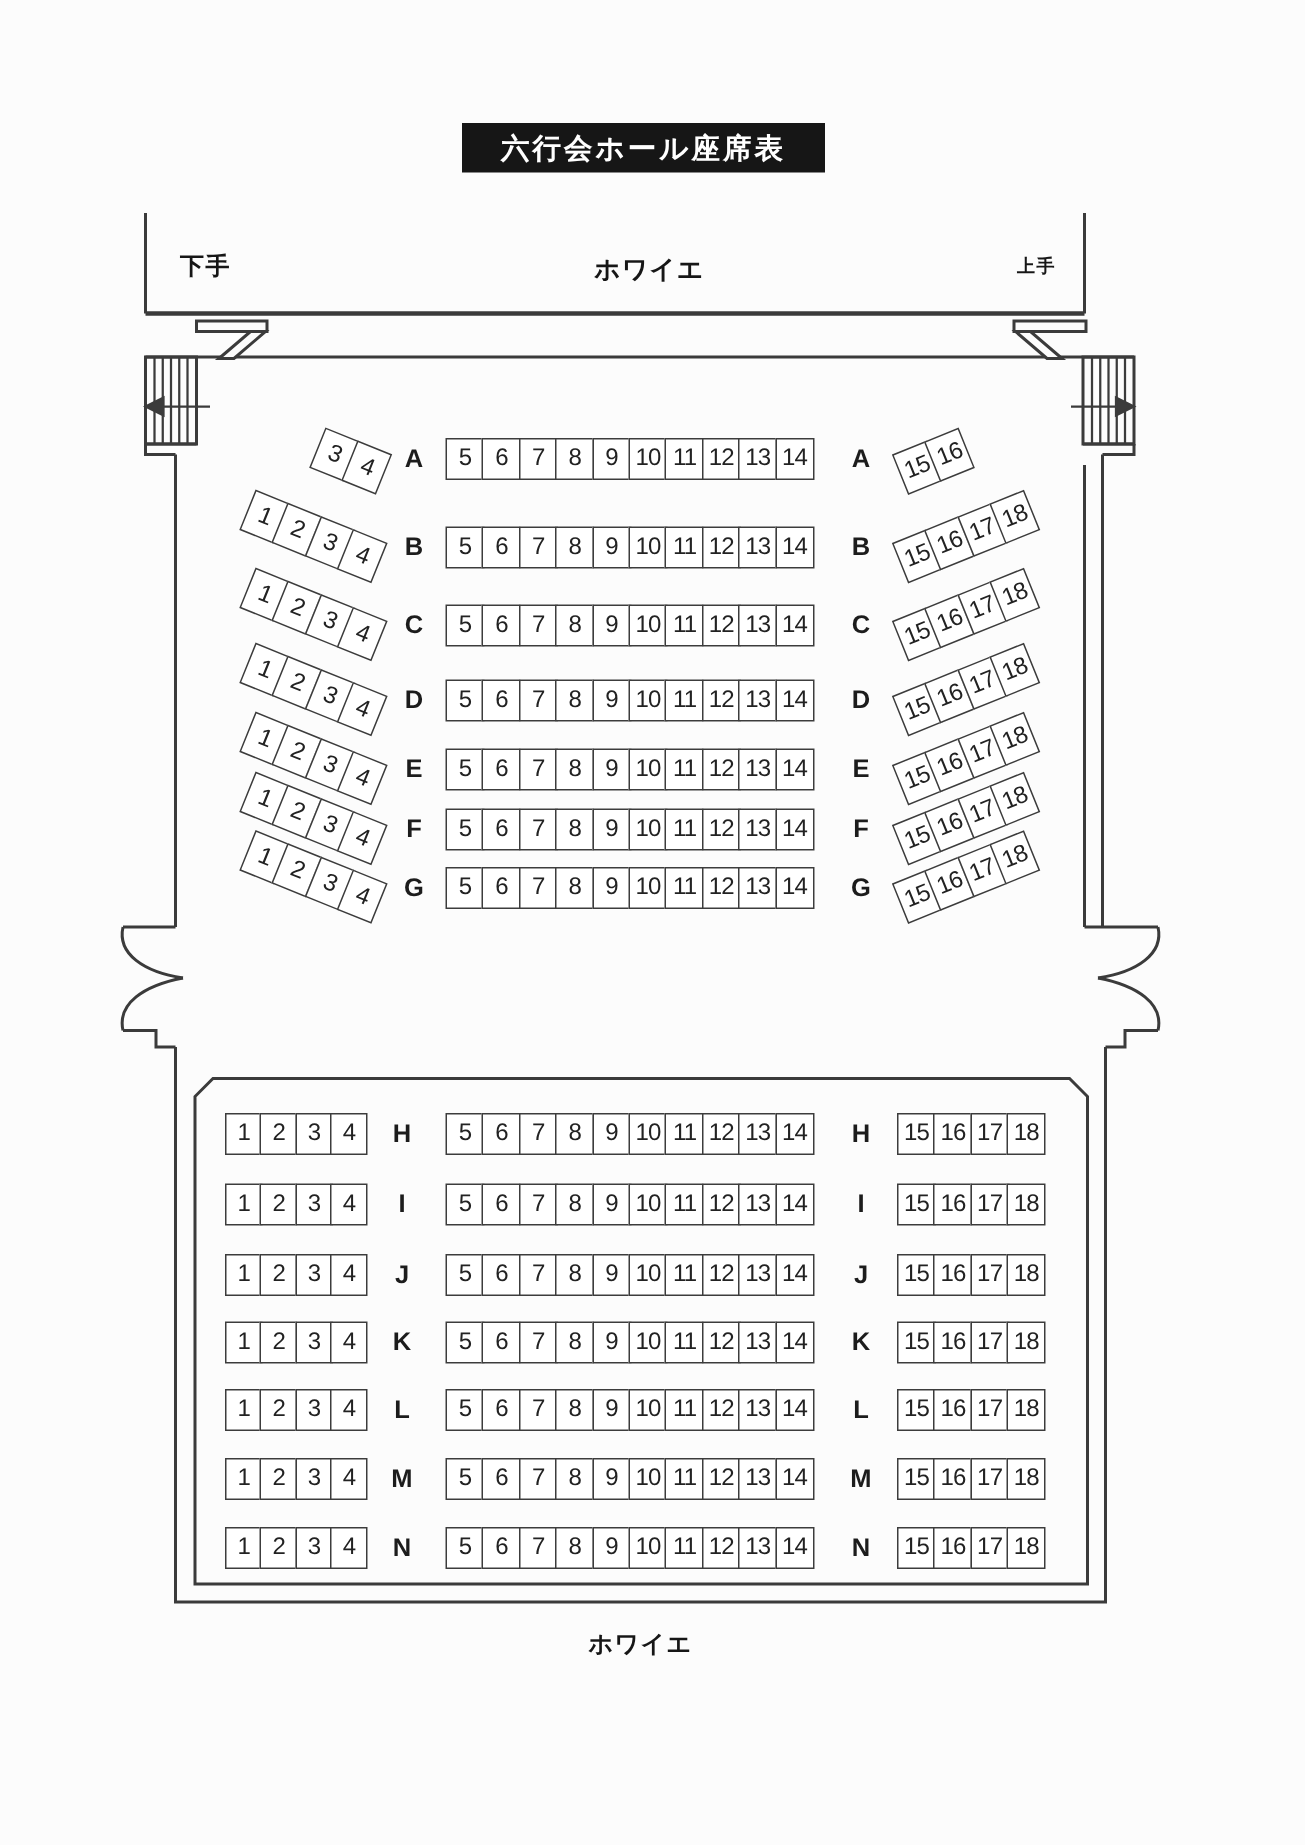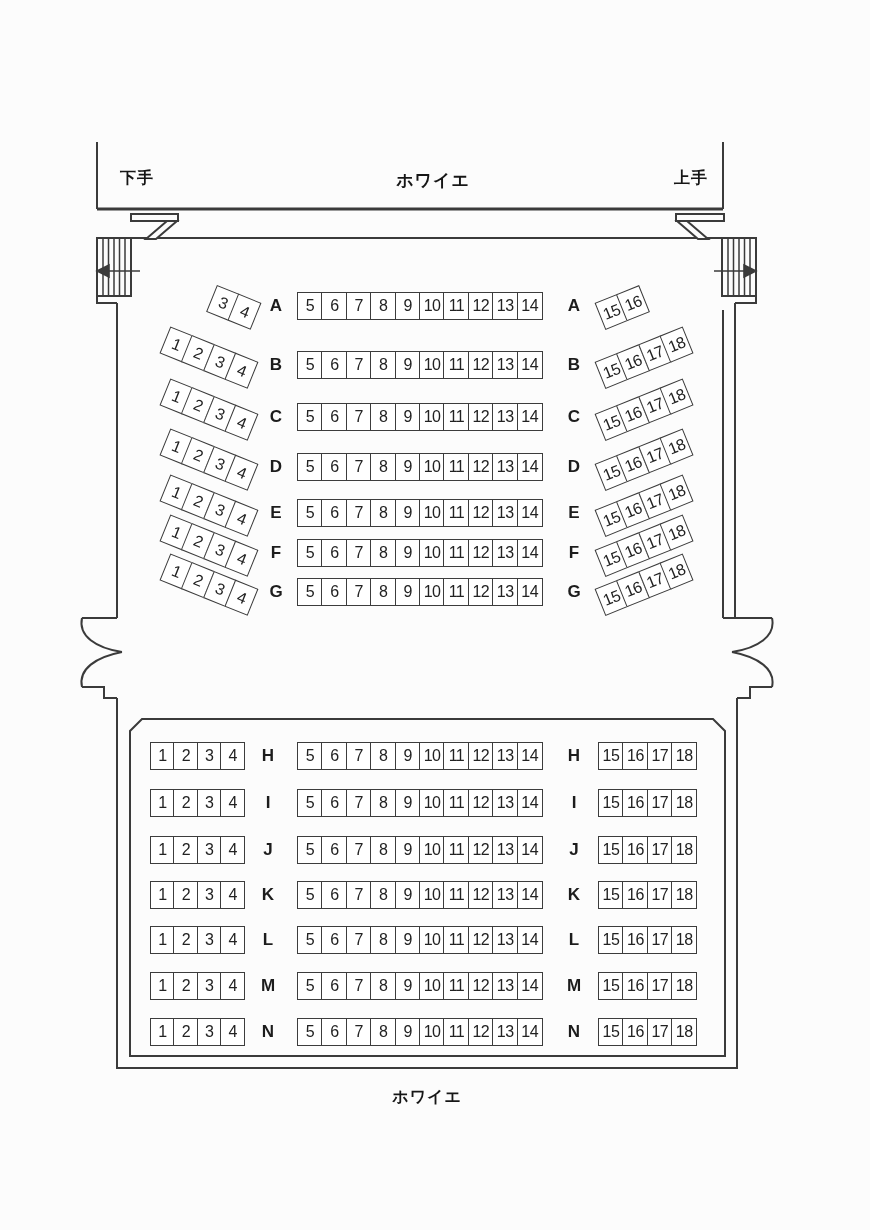--- a/index.html
+++ b/index.html
@@ -6,21 +6,21 @@
   .page{position:relative;width:870px;height:1230px;background:#fcfcfc;overflow:hidden;
         font-family:"Liberation Sans","DejaVu Sans",sans-serif;color:#222;}
   .plan{position:absolute;left:0;top:0;z-index:1;}
   .title-box{position:absolute;left:308px;top:82px;width:242px;height:33px;background:#161616;
              color:#fff;display:flex;align-items:center;justify-content:center;
              font-size:19px;font-weight:700;letter-spacing:2px;z-index:3;}
   .jp-label{position:absolute;transform:translate(-50%,-50%);font-weight:700;color:#161616;
             white-space:nowrap;z-index:3;letter-spacing:1px;}
   .stage-label{left:433px;top:180px;font-size:17px;}
   .shimote{left:137px;top:178px;font-size:16px;}
-  .kamite{left:691px;top:178px;font-size:16px;}
+  .kamite{left:691px;top:178px;font-size:12px;}
   .foyer{left:427px;top:1097px;font-size:16px;}
   #seats{position:absolute;left:0;top:0;width:870px;height:1230px;z-index:2;}
   .block{position:absolute;display:flex;}
   .seat{box-sizing:border-box;border:1.6px solid #3c3c3c;background:#fff;
         display:flex;align-items:center;justify-content:center;
         font-size:16px;letter-spacing:-0.5px;color:#222;}
   .seat + .seat{margin-left:-1.6px;}
   .row-label{position:absolute;transform:translate(-50%,-50%);font-size:17px;font-weight:600;color:#1c1c1c;}
 </style>
 </head>
@@ -73,20 +73,21 @@
       <path d="M772,687 C776,669 758,657 732,652"></path>
       <path d="M772,687 H750 V698 H737"></path>
     </g>
 
     <g>
       <path d="M117,698 V1068 H737 V698"></path>
       <path d="M142,719 H713 L725,731 V1056 H130 V731 Z"></path>
     </g>
   </svg>
 
+  <div class="title-box">六行会ホール座席表</div>
   <div class="jp-label stage-label">ホワイエ</div>
   <div class="jp-label shimote">下手</div>
   <div class="jp-label kamite">上手</div>
   <div class="jp-label foyer">ホワイエ</div>
 
   <div id="seats">
       <div class="block" style="left: 208px; top: 301.5px; transform-origin: 100% 50%; transform: rotate(22deg);">
         <div class="seat" style="width: 25px; height: 29px;">3</div>
         <div class="seat" style="width: 25px; height: 29px;">4</div>
       </div>

